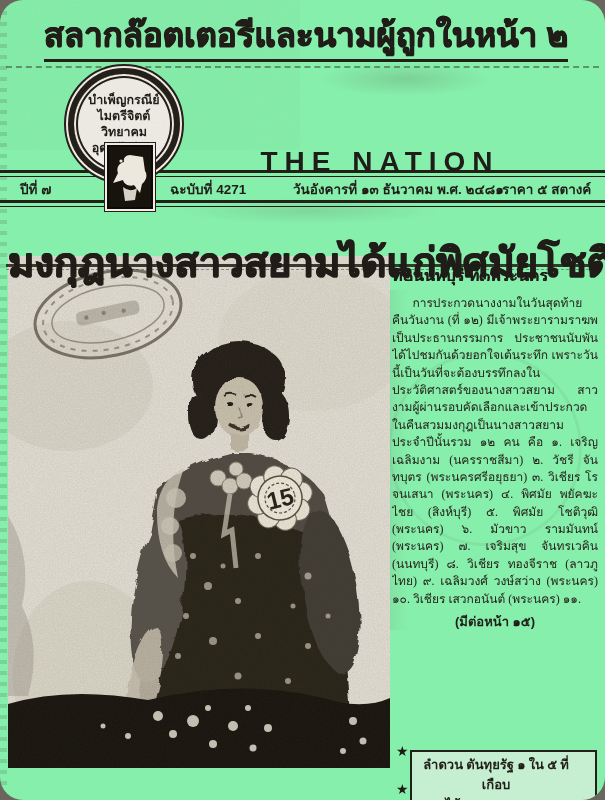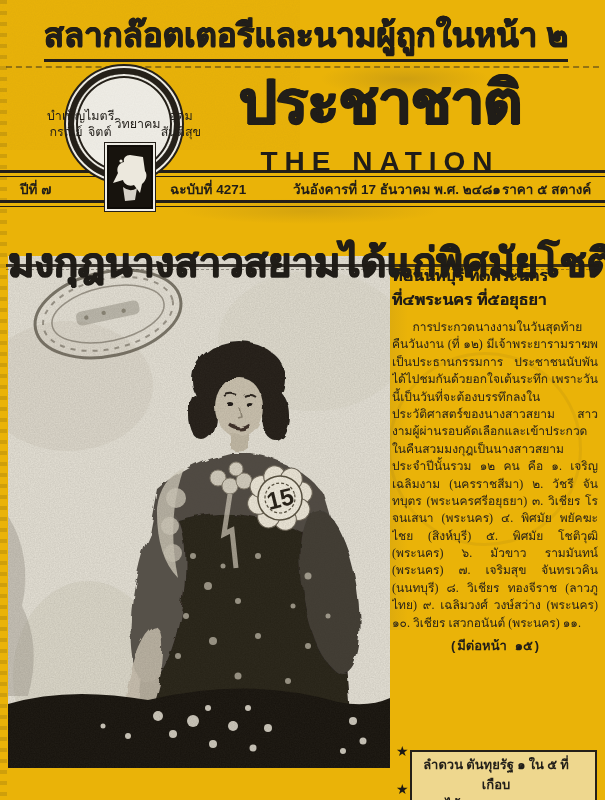--- a/index.html
+++ b/index.html
@@ -1,34 +1,34 @@
 <!DOCTYPE html>
 <html><head>
 <meta charset="utf-8">
 <title>Scanned newspaper page</title>
 <style>
   html,body{margin:0;padding:0;background:#6a665e;}
   .page{
     position:relative;width:605px;height:800px;margin:0 auto;
-    background:#eab308;overflow:hidden;
-    font-family:"Liberation Sans",sans-serif;color:#201d18;
+    background:#86efac;overflow:hidden;
+    font-family:"Liberation Sans",sans-serif;color:#201d18;border-radius:23px;
   }
   .fat{text-shadow:0.6px 0 currentColor,-0.6px 0 currentColor,0 0.6px currentColor;}
   
   .top-banner{position:absolute;top:12px;left:24px;width:564px;text-align:center;
     font-size:33px;font-weight:700;line-height:1.4;white-space:nowrap;}
   .top-banner .ul{display:inline-block;border-bottom:3px solid #241f18;padding-bottom:1px;}
   .banner-dash{position:absolute;top:66px;left:6px;right:6px;border-top:2px dashed rgba(45,38,30,.45);}
   
   .emblem-outer{position:absolute;left:64px;top:64px;width:112px;height:112px;border:2px solid #241f18;
     border-radius:50%;padding:2px;z-index:4;background:#f0eee7;}
   .emblem-circle{width:100%;height:100%;box-sizing:border-box;border:6px solid #241f18;border-radius:50%;
     box-shadow:inset 0 0 0 2px #f0eee7, inset 0 0 0 4px #241f18;
-    display:flex;flex-direction:row;align-items:center;justify-content:center;
-    font-size:12.5px;font-weight:400;line-height:1.28;text-align:center;}
+    display:flex;flex-direction:column;align-items:center;justify-content:center;
+    font-size:12.5px;font-weight:700;line-height:1.28;text-align:center;}
   .crest{position:absolute;left:107px;top:145px;width:42px;height:60px;background:#17130d;
     border:2px solid #0e0b07;box-shadow:0 0 0 2px #f0eee7,0 0 0 3px #241f18;z-index:6;}
   .crest svg{display:block;width:100%;height:100%;}
   .title-thai{position:absolute;left:205px;top:62px;width:350px;text-align:center;
     font-size:60px;font-weight:800;letter-spacing:-1px;line-height:1.35;z-index:3;
     text-shadow:1.2px 0 currentColor,-1.2px 0 currentColor,0 1.2px currentColor,0 -0.5px currentColor;}
   .title-en{position:absolute;left:205px;top:146px;width:350px;text-align:center;
     font-size:28px;font-weight:700;letter-spacing:7px;z-index:3;}
   
   .rule-double{position:absolute;left:0;right:0;height:3px;border-top:3px solid #241f18;border-bottom:1px solid #241f18;z-index:1;}
@@ -51,21 +51,21 @@
   
   .watermark-circle{position:absolute;left:388px;top:352px;width:188px;height:188px;border-radius:50%;
     border:3px solid rgba(70,58,44,.07);z-index:0;}
   .col-stain{position:absolute;left:374px;top:290px;width:34px;height:340px;
     background:linear-gradient(to right,rgba(95,84,66,.16),rgba(95,84,66,0));z-index:0;}
   .article-col{position:absolute;left:392px;top:264px;width:206px;height:532px;overflow:hidden;z-index:2;}
   .subhead{font-size:16px;font-weight:400;line-height:1.5;white-space:nowrap;
     text-shadow:0.5px 0 currentColor,-0.5px 0 currentColor;}
   .article-col p{margin:7px 0 0 0;font-size:12px;line-height:1.45;text-align:justify;text-indent:1.7em;
     font-family:"Liberation Serif",serif;color:#262119;}
-  .continuation{margin-top:3px;text-align:center;font-size:13px;font-weight:700;font-family:Liberation Mono, monospace;}
+  .continuation{margin-top:3px;text-align:center;font-size:13px;font-weight:700;font-family:Liberation Sans, sans-serif;}
   
   .caption-box{position:absolute;left:410px;top:750px;width:158px;border:2px solid #241f18;
     padding:3px 20px 4px 5px;text-align:center;font-size:13px;font-weight:700;line-height:1.55;
     font-family:"Liberation Serif",serif;z-index:3;background:rgba(240,238,231,.6);}
   .star{position:absolute;font-size:14px;line-height:1;z-index:4;color:#1d1914;}
   .star-top{left:396px;top:744px;}
   .star-bottom{left:396px;top:782px;}
   
   .edge-left{position:absolute;left:0;top:0;bottom:0;width:7px;opacity:.5;z-index:5;
     background:repeating-linear-gradient(to bottom,rgba(40,35,28,.28) 0 4px,rgba(40,35,28,0) 4px 11px);}
@@ -96,28 +96,27 @@
   <div class="crest">
     <svg viewBox="0 0 42 60" aria-hidden="true">
       <rect x="0" y="0" width="42" height="60" fill="#17130d"></rect>
       <path d="M21 8 c-4 0 -7 3 -6 7 c-5 1 -8 6 -6 11 l-5 10 10 -3 c1 4 6 7 11 5 l6 8 2 -9 c4 -3 6 -9 3 -13 l-2 -14 z" fill="#ece8dd"></path>
       <path d="M14 40 q7 6 14 1 l-2 12 -10 1 z" fill="#ece8dd" opacity="0.9"></path>
       <circle cx="12" cy="14" r="1.6" fill="#ece8dd"></circle>
       <circle cx="33" cy="22" r="1.3" fill="#ece8dd"></circle>
     </svg>
   </div>
 
-  <div class="title-thai">ประชาชาติ</div>
   <div class="title-en">THE  NATION</div>
 
   <div class="rule-double rule-top"></div>
   <div class="dateline">
     <span class="dl-volume">ปีที่ ๗</span>
     <span class="dl-issue">ฉะบับที่ 4271</span>
-    <span class="dl-date">วันอังคารที่ 17 ธันวาคม พ.ศ. ๒๔๘๑</span>
+    <span class="dl-date">วันอังคารที่ ๑๓ ธันวาคม พ.ศ. ๒๔๘๑</span>
     <span class="dl-price">ราคา ๕ สตางค์</span>
   </div>
   <div class="rule-double rule-bottom"></div>
 
   <h1 class="headline">มงกุฎนางสาวสยามได้แก่พิศมัยโชติวุฒิ</h1>
   <div class="headline-rule"></div>
   <div class="headline-rule2"></div>
 
   <figure class="photo">
     <svg viewBox="0 0 382 512" preserveAspectRatio="none" aria-hidden="true">
@@ -233,21 +232,20 @@
 
       <rect width="382" height="512" filter="url(#ph-grain)" opacity="0.22"></rect>
     </svg>
   </figure>
 
   <div class="watermark-circle"></div>
   <div class="col-stain"></div>
   <div class="article-col">
     <div class="subhead">
       <div>ที่๒นนทบุรี ที่๓พระนคร</div>
-      <div>ที่๔พระนคร ที่๕อยุธยา</div>
     </div>
     <p>การประกวดนางงามในวันสุดท้ายคืนวันงาน (ที่ ๑๒) มีเจ้าพระยารามราฆพเป็นประธานกรรมการ ประชาชนนับพันได้ไปชมกันด้วยอกใจเต้นระทึก เพราะวันนี้เป็นวันที่จะต้องบรรทึกลงในประวัติศาสตร์ของนางสาวสยาม สาวงามผู้ผ่านรอบคัดเลือกและเข้าประกวดในคืนสวมมงกุฎเป็นนางสาวสยามประจำปีนั้นรวม ๑๒ คน คือ ๑. เจริญ เฉลิมงาม (นครราชสีมา) ๒. วัชรี จันทบุตร (พระนครศรีอยุธยา) ๓. วิเชียร โรจนเสนา (พระนคร) ๔. พิศมัย พยัคฆะไชย (สิงห์บุรี) ๕. พิศมัย โชติวุฒิ (พระนคร) ๖. มัวขาว รามมันทน์ (พระนคร) ๗. เจริมสุข จันทรเวคิน (นนทบุรี) ๘. วิเชียร ทองจีราช (ลาวภูไทย) ๙. เฉลิมวงศ์ วงษ์สว่าง (พระนคร) ๑๐. วิเชียร เสวกอนันต์ (พระนคร) ๑๑.</p>
     <div class="continuation">(มีต่อหน้า ๑๕)</div>
   </div>
 
   <span class="star star-top">★</span>
   <div class="caption-box">
     <div>ลำดวน ตันทุยรัฐ ๑ ใน ๕ ที่เกือบ</div>
     <div>จะได้สวมมงกุฎนางสาวสยามปีนี้</div>
   </div>

